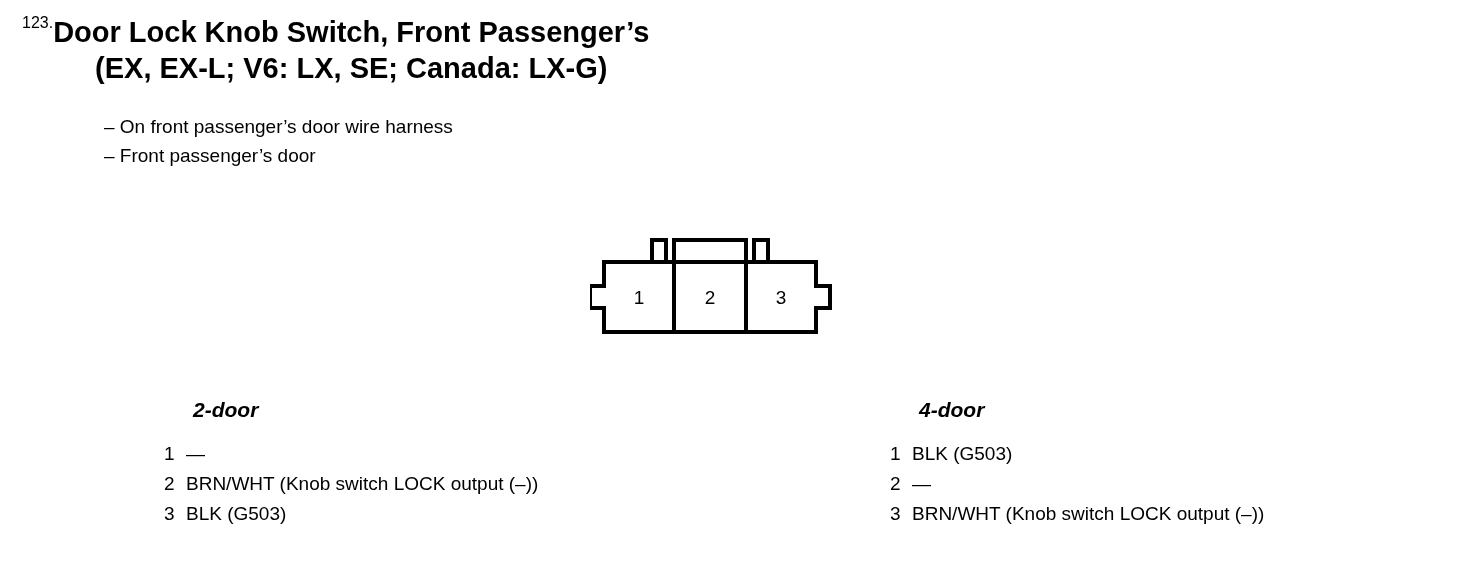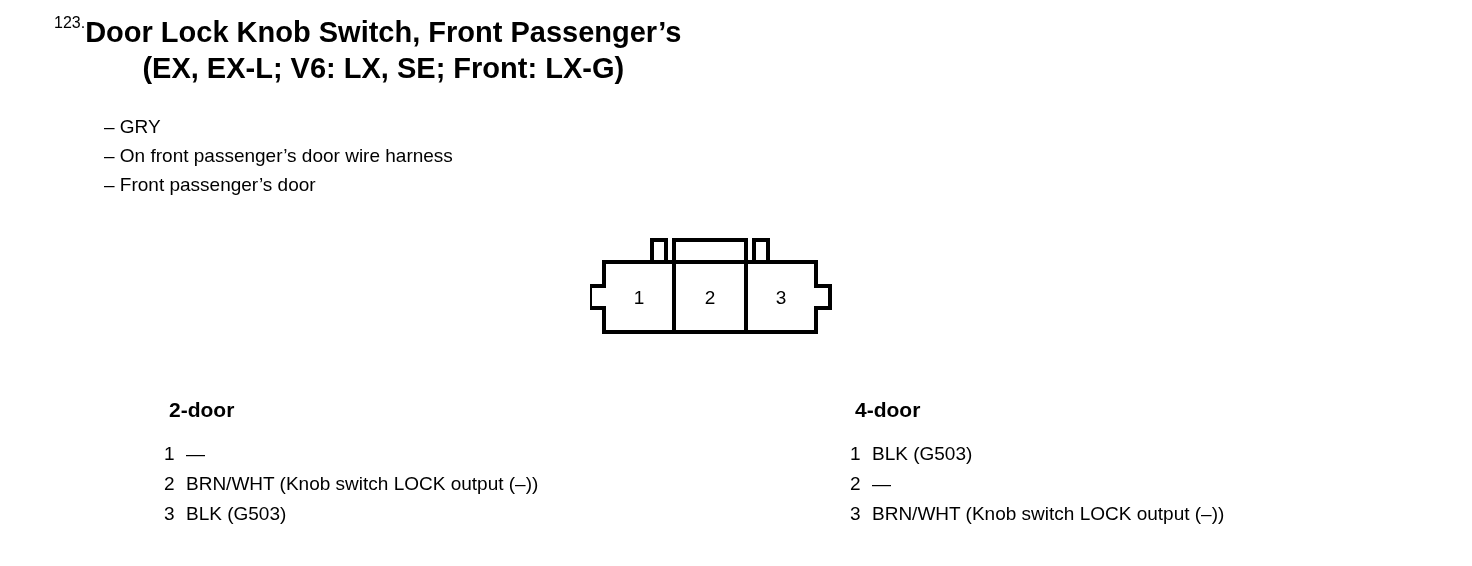--- a/index.html
+++ b/index.html
@@ -16,21 +16,20 @@
     overflow: hidden;
   }
 
   
   #heading {
     position: absolute;
     left: 22px;
     top: 14px;
     display: flex;
     align-items: flex-start;
-    margin-left: 32px;
   }
   #heading-lines {
     font-size: 29px;
     font-weight: bold;
     line-height: 36px;
     text-align: center;
   }
   .heading-line {
     white-space: nowrap;
   }
@@ -58,28 +57,29 @@
   #connector svg {
     display: block;
   }
 
   
   .pin-table {
     position: absolute;
     font-size: 19px;
   }
   #table-2door { left: 164px; top: 398px; }
-  #table-4door { left: 850px; top: 398px; }
+  #table-4door { left: 890px; top: 398px; }
 
   .table-title {
     font-size: 21px;
     font-weight: bold;
     margin-bottom: 17px;
-    margin-left: 5px;
+    margin-left: 29px;
     white-space: nowrap;
+    font-style: italic;
   }
   .pin-row {
     display: flex;
     align-items: baseline;
     line-height: 30px;
     white-space: nowrap;
   }
   .pin-num {
     width: 22px;
     flex: 0 0 22px;
@@ -88,26 +88,25 @@
     flex: 0 0 auto;
   }
 </style>
 </head>
 <body>
 
 <div id="heading">
   <div>123.</div>
   <div id="heading-lines">
     <div class="heading-line">Door Lock Knob Switch, Front Passenger’s</div>
-    <div class="heading-line">(EX, EX-L; V6: LX, SE; Front: LX-G)</div>
+    <div class="heading-line">(EX, EX-L; V6: LX, SE; Canada: LX-G)</div>
   </div>
 </div>
 
 <div id="notes">
-  <div class="note-line">– GRY</div>
   <div class="note-line">– On front passenger’s door wire harness</div>
   <div class="note-line">– Front passenger’s door</div>
 </div>
 
 <div id="connector">
   <svg width="260" height="110" viewBox="0 0 260 110" xmlns="http://www.w3.org/2000/svg">
     <g fill="none" stroke="#000000" stroke-width="4" stroke-linejoin="miter">
 
       <path d="M62 2 h14 v22 h-14 z"></path>
       <path d="M84 2 h72 v22 h-72 z"></path>

